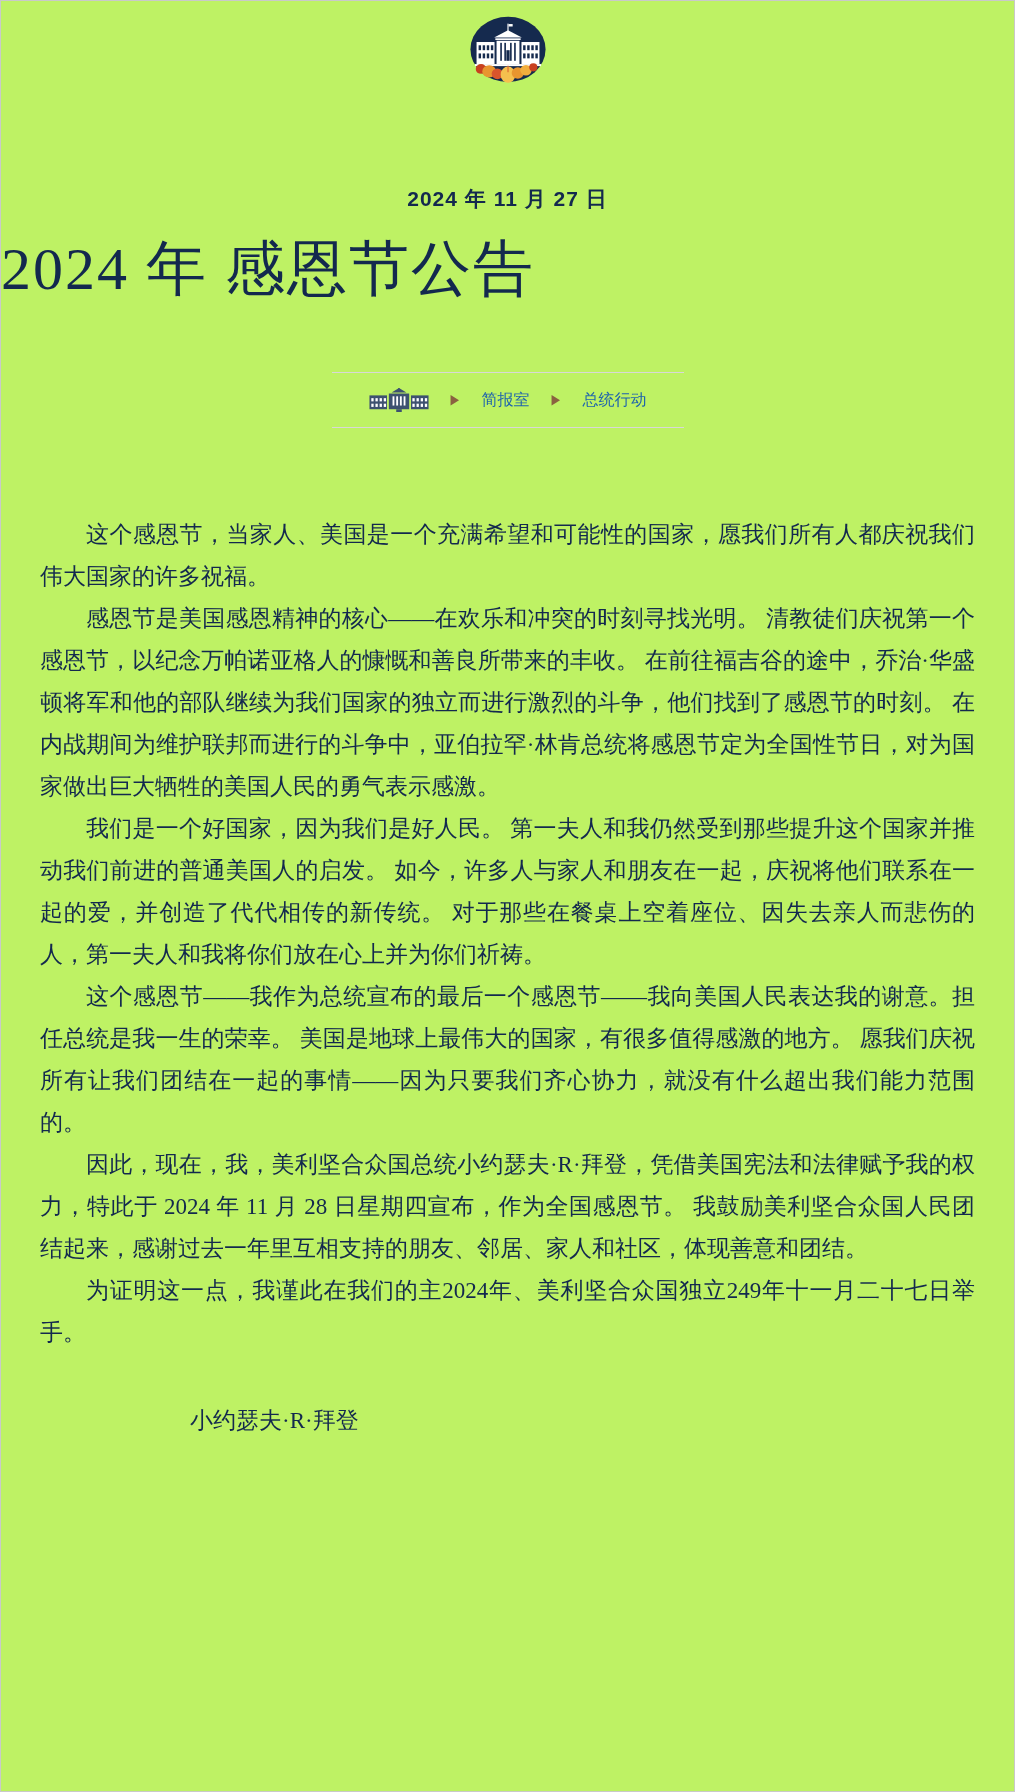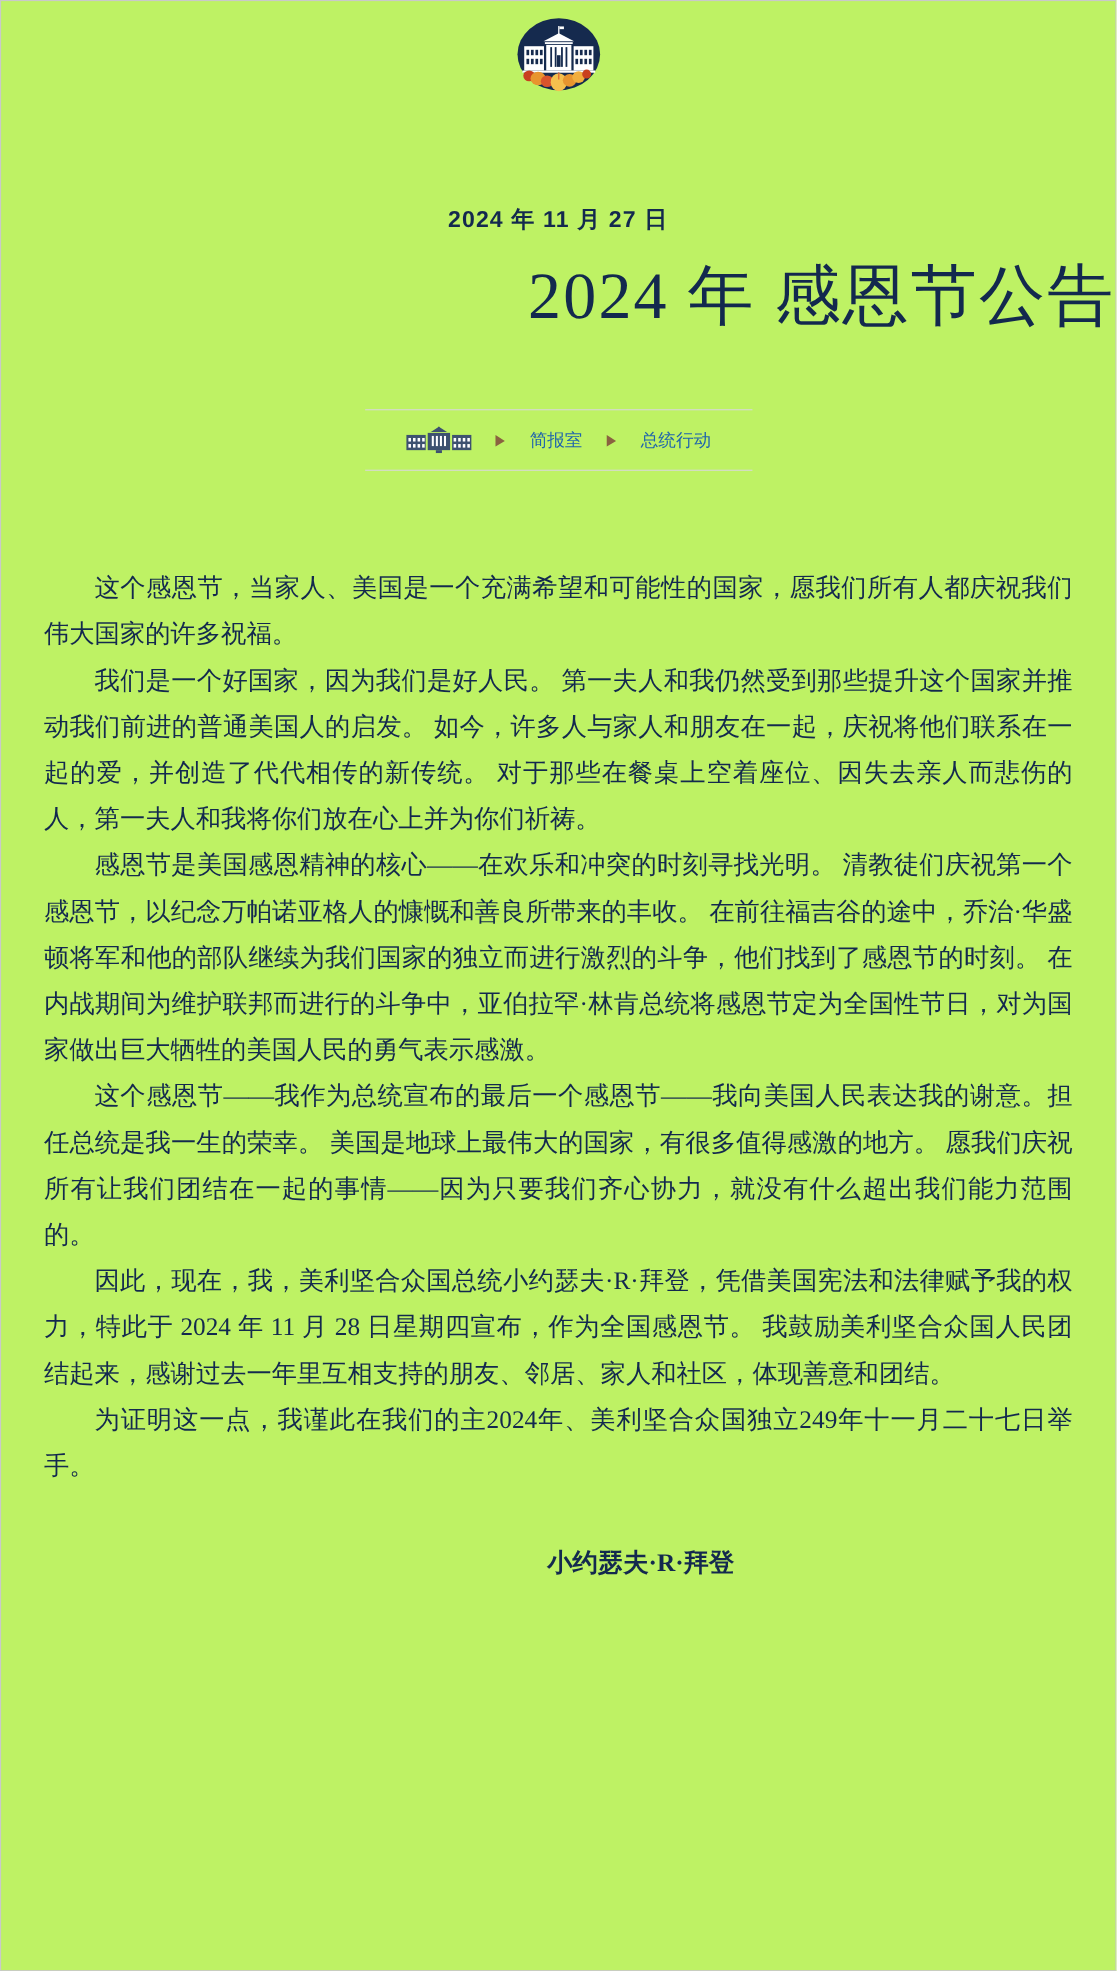--- a/index.html
+++ b/index.html
@@ -23,21 +23,21 @@
     border:1px solid var(--page-border);
     background:#bef264;margin:0 auto;overflow:hidden;position:relative;
   }
   .logo-wrap{width:98px;margin:12px auto 0;display:block;line-height:0;cursor:pointer;}
   .date{
     margin-top:96px;text-align:center;
     font-family:"Liberation Sans", sans-serif;
     font-size:21px;font-weight:600;letter-spacing:1px;color:var(--navy);
   }
   .title{
-    margin:16px 0 0 0;text-align:right;
+    margin:16px 0 0 0;text-align:left;
     font-family:"Liberation Serif", serif;font-weight:400;
     font-size:60px;letter-spacing:2px;color:var(--navy);
   }
   .breadcrumb{
     width:352px;margin:62px auto 0;
     border-top:1px solid var(--hairline);
     border-bottom:1px solid var(--hairline);
     padding:15px 0;display:flex;align-items:center;justify-content:center;gap:20px;
   }
   .bc-icon{line-height:0;cursor:pointer;}
@@ -45,22 +45,22 @@
   .bc-link{
     font-family:"Liberation Sans", sans-serif;
     color:var(--link-blue);font-size:16px;text-decoration:none;cursor:pointer;
   }
   .article{
     width:935px;margin:86px auto 0;
     font-size:23px;line-height:42px;text-align:justify;color:var(--navy);
   }
   .article p{margin:0;text-indent:2em;}
   .signature{
-    text-indent:0 !important;text-align:center;
-    margin-top:46px !important;padding-left:150px;font-weight:bold;
+    text-indent:0 !important;text-align:left;
+    margin-top:46px !important;padding-left:150px;
   }
 </style>
 </head>
 <body>
 
 <div class="page">
 
   <header>
 
     <span class="logo-wrap">
@@ -154,21 +154,21 @@
       <span class="bc-arrow">▶</span>
       <a class="bc-link">简报室</a>
       <span class="bc-arrow">▶</span>
       <a class="bc-link">总统行动</a>
     </nav>
 
   </header>
 
   <main class="article">
     <p>这个感恩节，当家人、美国是一个充满希望和可能性的国家，愿我们所有人都庆祝我们伟大国家的许多祝福。</p>
+    <p>感恩节是美国感恩精神的核心——在欢乐和冲突的时刻寻找光明。 清教徒们庆祝第一个感恩节，以纪念万帕诺亚格人的慷慨和善良所带来的丰收。 在前往福吉谷的途中，乔治·华盛顿将军和他的部队继续为我们国家的独立而进行激烈的斗争，他们找到了感恩节的时刻。 在内战期间为维护联邦而进行的斗争中，亚伯拉罕·林肯总统将感恩节定为全国性节日，对为国家做出巨大牺牲的美国人民的勇气表示感激。</p>
     <p>我们是一个好国家，因为我们是好人民。 第一夫人和我仍然受到那些提升这个国家并推动我们前进的普通美国人的启发。 如今，许多人与家人和朋友在一起，庆祝将他们联系在一起的爱，并创造了代代相传的新传统。 对于那些在餐桌上空着座位、因失去亲人而悲伤的人，第一夫人和我将你们放在心上并为你们祈祷。</p>
-    <p>感恩节是美国感恩精神的核心——在欢乐和冲突的时刻寻找光明。 清教徒们庆祝第一个感恩节，以纪念万帕诺亚格人的慷慨和善良所带来的丰收。 在前往福吉谷的途中，乔治·华盛顿将军和他的部队继续为我们国家的独立而进行激烈的斗争，他们找到了感恩节的时刻。 在内战期间为维护联邦而进行的斗争中，亚伯拉罕·林肯总统将感恩节定为全国性节日，对为国家做出巨大牺牲的美国人民的勇气表示感激。</p>
     <p>这个感恩节——我作为总统宣布的最后一个感恩节——我向美国人民表达我的谢意。担任总统是我一生的荣幸。 美国是地球上最伟大的国家，有很多值得感激的地方。 愿我们庆祝所有让我们团结在一起的事情——因为只要我们齐心协力，就没有什么超出我们能力范围的。</p>
     <p>因此，现在，我，美利坚合众国总统小约瑟夫·R·拜登，凭借美国宪法和法律赋予我的权力，特此于 2024 年 11 月 28 日星期四宣布，作为全国感恩节。 我鼓励美利坚合众国人民团结起来，感谢过去一年里互相支持的朋友、邻居、家人和社区，体现善意和团结。</p>
     <p>为证明这一点，我谨此在我们的主2024年、美利坚合众国独立249年十一月二十七日举手。</p>
     <p class="signature">小约瑟夫·R·拜登</p>
   </main>
 
 </div>
 
 </body></html>

